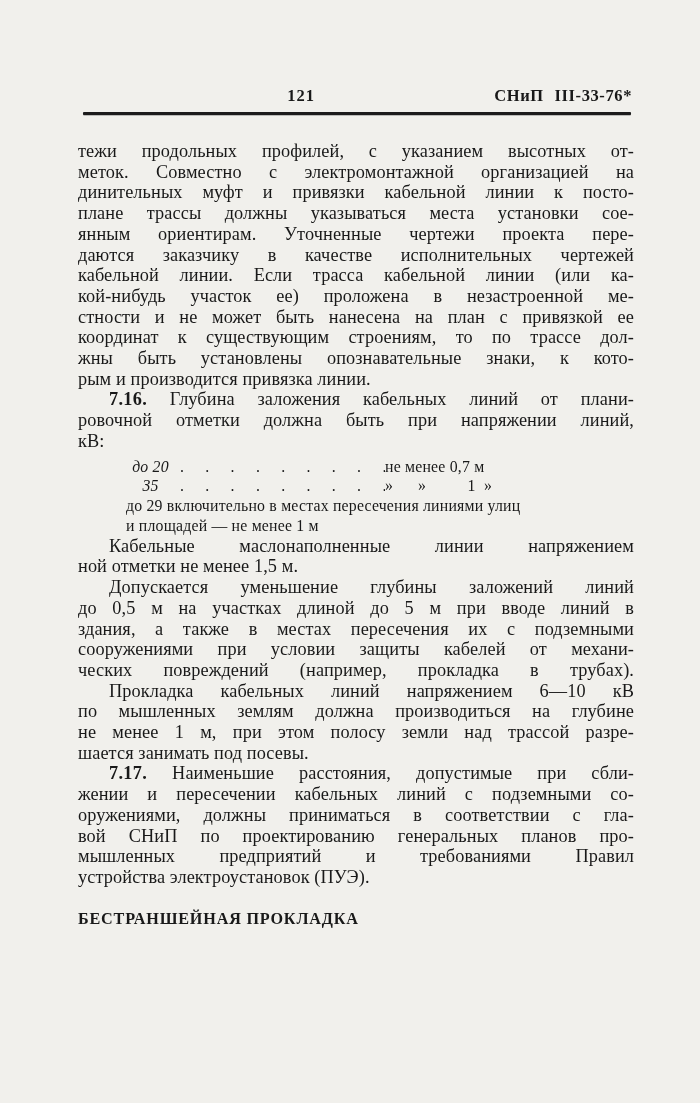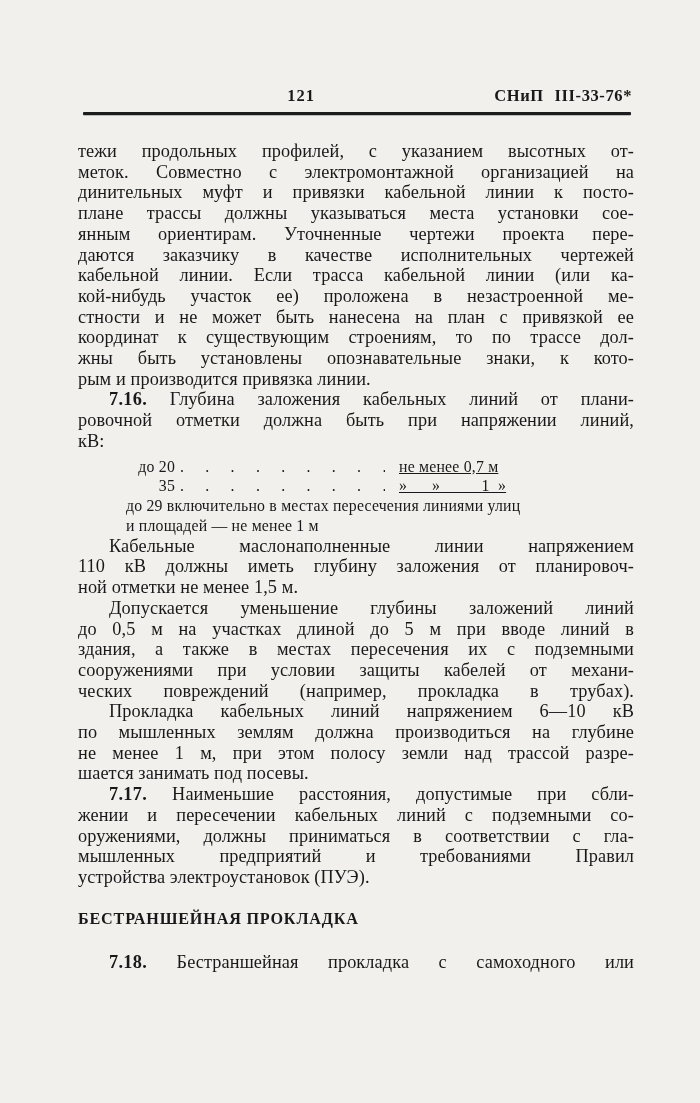--- a/index.html
+++ b/index.html
@@ -39,28 +39,28 @@
   }
   .line.endline { text-align-last:left; }
   .line.indent { text-indent:31px; }
   .line b { letter-spacing:0.3px; }
   .spec {
     margin:5px 0 0 48px;
     font-size:15.8px; line-height:19.8px; letter-spacing:0.2px;
   }
   .spec-row { white-space:nowrap; }
   .spec-label {
-    display:inline-block; width:49px; text-align:right;
+    display:inline-block; width:49px; text-align:center;font-style:italic;
   }
   .spec-dots {
     display:inline-block; width:205px; margin-left:5px;
     overflow:hidden; word-spacing:17px; vertical-align:bottom;
   }
   .spec-value {
-    display:inline-block; margin-left:14px; white-space:pre;text-decoration:underline;
+    display:inline-block; white-space:pre;
   }
   .subheading {
     margin-top:21px; margin-bottom:23px;
     font-weight:bold; font-size:16.2px; line-height:20px;
     letter-spacing:0.8px;
   }
 </style>
 </head>
 <body>
 
@@ -87,31 +87,30 @@
     <div class="line indent"><b>7.16.</b> Глубина заложения кабельных линий от плани-</div>
     <div class="line">ровочной отметки должна быть при напряжении линий,</div>
     <div class="line endline">кВ:</div>
     <div class="spec">
       <div class="spec-row"><span class="spec-label">до 20</span><span class="spec-dots">. . . . . . . . .</span><span class="spec-value">не менее 0,7 м</span></div>
       <div class="spec-row"><span class="spec-label">35</span><span class="spec-dots">. . . . . . . . .</span><span class="spec-value">»      »          1  »</span></div>
       <div class="spec-row">до 29 включительно в местах пересечения линиями улиц</div>
       <div class="spec-row">и площадей — не менее 1 м</div>
     </div>
     <div class="line indent">Кабельные маслонаполненные линии напряжением</div>
-    <div class="line">110 кВ должны иметь глубину заложения от планировоч-</div>
     <div class="line endline">ной отметки не менее 1,5 м.</div>
     <div class="line indent">Допускается уменьшение глубины заложений линий</div>
     <div class="line">до 0,5 м на участках длиной до 5 м при вводе линий в</div>
     <div class="line">здания, а также в местах пересечения их с подземными</div>
     <div class="line">сооружениями при условии защиты кабелей от механи-</div>
     <div class="line">ческих повреждений (например, прокладка в трубах).</div>
     <div class="line indent">Прокладка кабельных линий напряжением 6—10 кВ</div>
     <div class="line">по мышленных землям должна производиться на глубине</div>
     <div class="line">не менее 1 м, при этом полосу земли над трассой разре-</div>
     <div class="line endline">шается занимать под посевы.</div>
     <div class="line indent"><b>7.17.</b> Наименьшие расстояния, допустимые при сбли-</div>
     <div class="line">жении и пересечении кабельных линий с подземными со-</div>
     <div class="line">оружениями, должны приниматься в соответствии с гла-</div>
+    <div class="line">вой СНиП по проектированию генеральных планов про-</div>
     <div class="line">мышленных предприятий и требованиями Правил</div>
     <div class="line endline">устройства электроустановок (ПУЭ).</div>
     <div class="subheading">БЕСТРАНШЕЙНАЯ ПРОКЛАДКА</div>
-    <div class="line indent"><b>7.18.</b> Бестраншейная прокладка с самоходного или</div>
   </div>
 
 </body></html>

